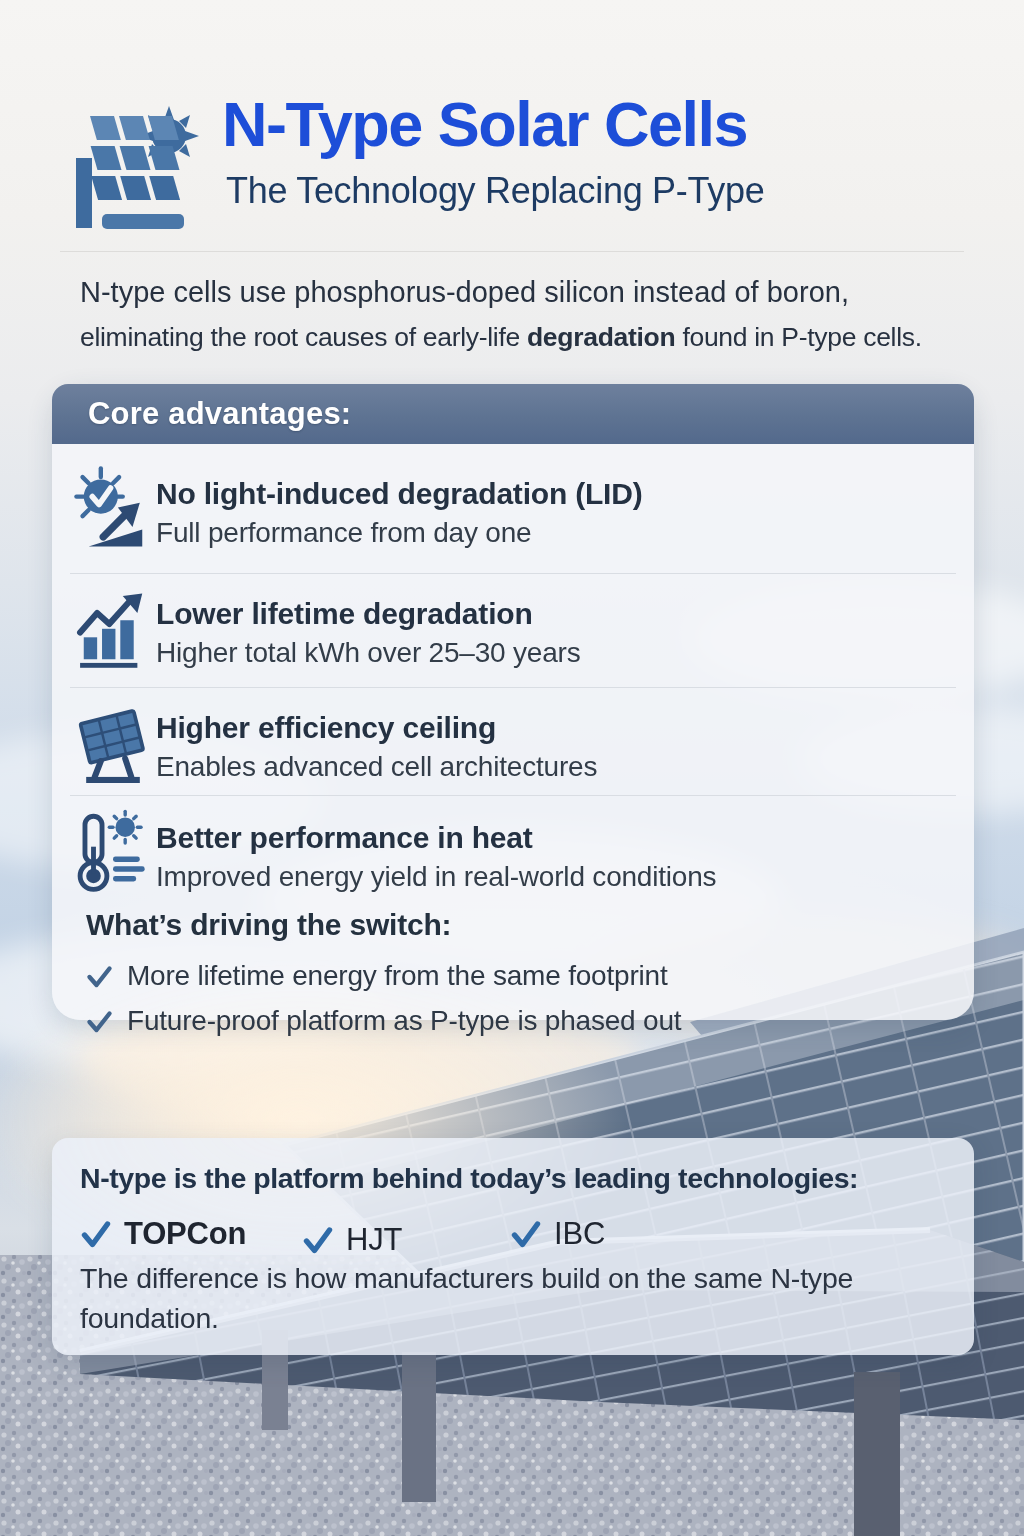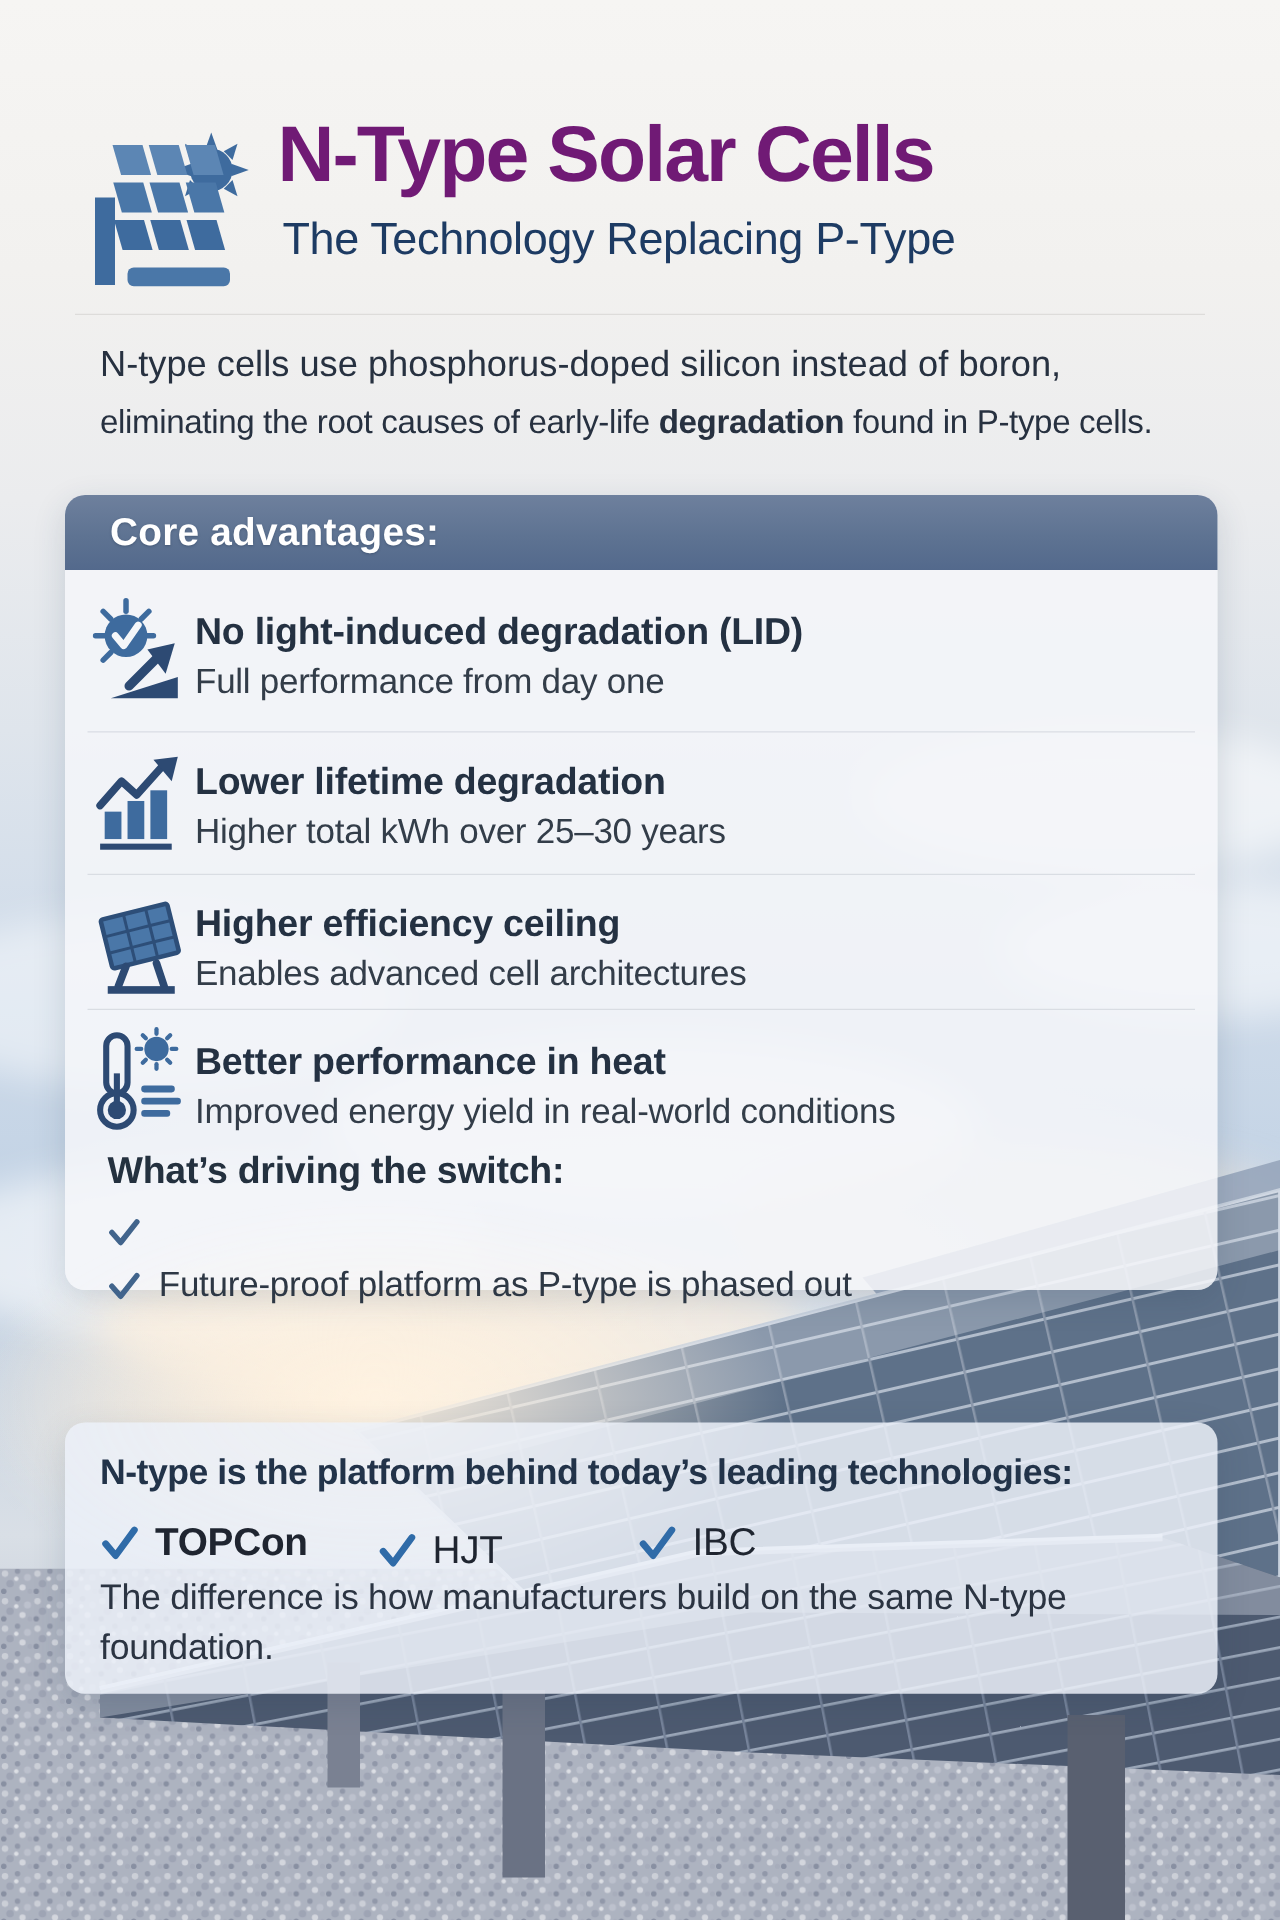--- a/index.html
+++ b/index.html
@@ -11,21 +11,21 @@
   
   .bg-sky{
     position:absolute;inset:0;z-index:0;
     background:
       radial-gradient(ellipse 420px 200px at 27% 73%, rgba(255,233,206,.75), rgba(255,233,206,0) 70%),
       radial-gradient(ellipse 700px 260px at 50% 66%, rgba(255,255,255,.55), rgba(255,255,255,0) 75%),
       linear-gradient(180deg,#f6f5f3 0%,#f2f1ef 14%,#ebecee 26%,#dfe5ec 38%,#d0dcea 50%,#c3d3e5 62%,#ccd7e4 72%,#d9dfe6 80%,#c6cdd8 88%,#b5bbc8 100%);
   }
   .bg-art{position:absolute;inset:0;z-index:0;}
   
-  .t-title{color:#701a75;}
+  .t-title{color:#1d4ed8;}
   .t-navy{color:#1d3b63;}
   .t-dark{color:#273140;}
   
   .hdr-icon{position:absolute;left:56px;top:96px;width:152px;height:142px;}
   .hdr-title{
     position:absolute;left:222px;top:88px;margin:0;
     font-size:63px;font-weight:700;letter-spacing:-1.5px;
   }
   .hdr-sub{
     position:absolute;left:226px;top:170px;margin:0;
@@ -35,21 +35,21 @@
   
   .intro{position:absolute;left:80px;top:260px;width:900px;}
   .intro .l1{font-size:29px;letter-spacing:0;display:block;}
   .intro .l2{font-size:26.5px;letter-spacing:-.3px;display:block;margin-top:13px;}
   .intro b{font-weight:700;}
   
   .card{
     position:absolute;left:52px;width:922px;border-radius:16px;
     box-shadow:0 8px 26px rgba(40,60,90,.16);
   }
-  .card-main{top:396px;height:636px;background:rgba(245,246,249,.86);}
+  .card-main{top:384px;height:636px;background:rgba(245,246,249,.86);border-radius:28px;}
   .card-bottom{top:1138px;height:217px;background:rgba(235,240,248,.85);}
   .card-bar{
     position:absolute;left:0;top:0;width:100%;height:60px;
     border-radius:16px 16px 0 0;
     background:linear-gradient(180deg,#6e809d 0%,#5e7392 55%,#53698c 100%);
     display:flex;align-items:center;
   }
   .card-bar span{
     margin-left:36px;color:#ffffff;font-size:31px;font-weight:700;letter-spacing:.2px;
     text-shadow:0 1px 2px rgba(30,45,70,.35);
@@ -291,20 +291,21 @@
         <p class="st">Improved energy yield in real-world conditions</p>
       </div>
     </div>
 
     <div class="switch">
       <h3>What’s driving the switch:</h3>
       <div class="sw-row">
         <svg class="chk" viewBox="0 0 27 27">
             <path d="M3.5 14 l7 8 L23.5 5.5" fill="none" stroke="#41648c" stroke-width="4.4" stroke-linecap="round" stroke-linejoin="round"></path>
           </svg>
+        <span class="bl">More lifetime energy from the same footprint</span>
       </div>
       <div class="sw-row">
         <svg class="chk" viewBox="0 0 27 27">
             <path d="M3.5 14 l7 8 L23.5 5.5" fill="none" stroke="#41648c" stroke-width="4.4" stroke-linecap="round" stroke-linejoin="round"></path>
           </svg>
         <span class="bl">Future-proof platform as P-type is phased out</span>
       </div>
     </div>
   </section>
 

